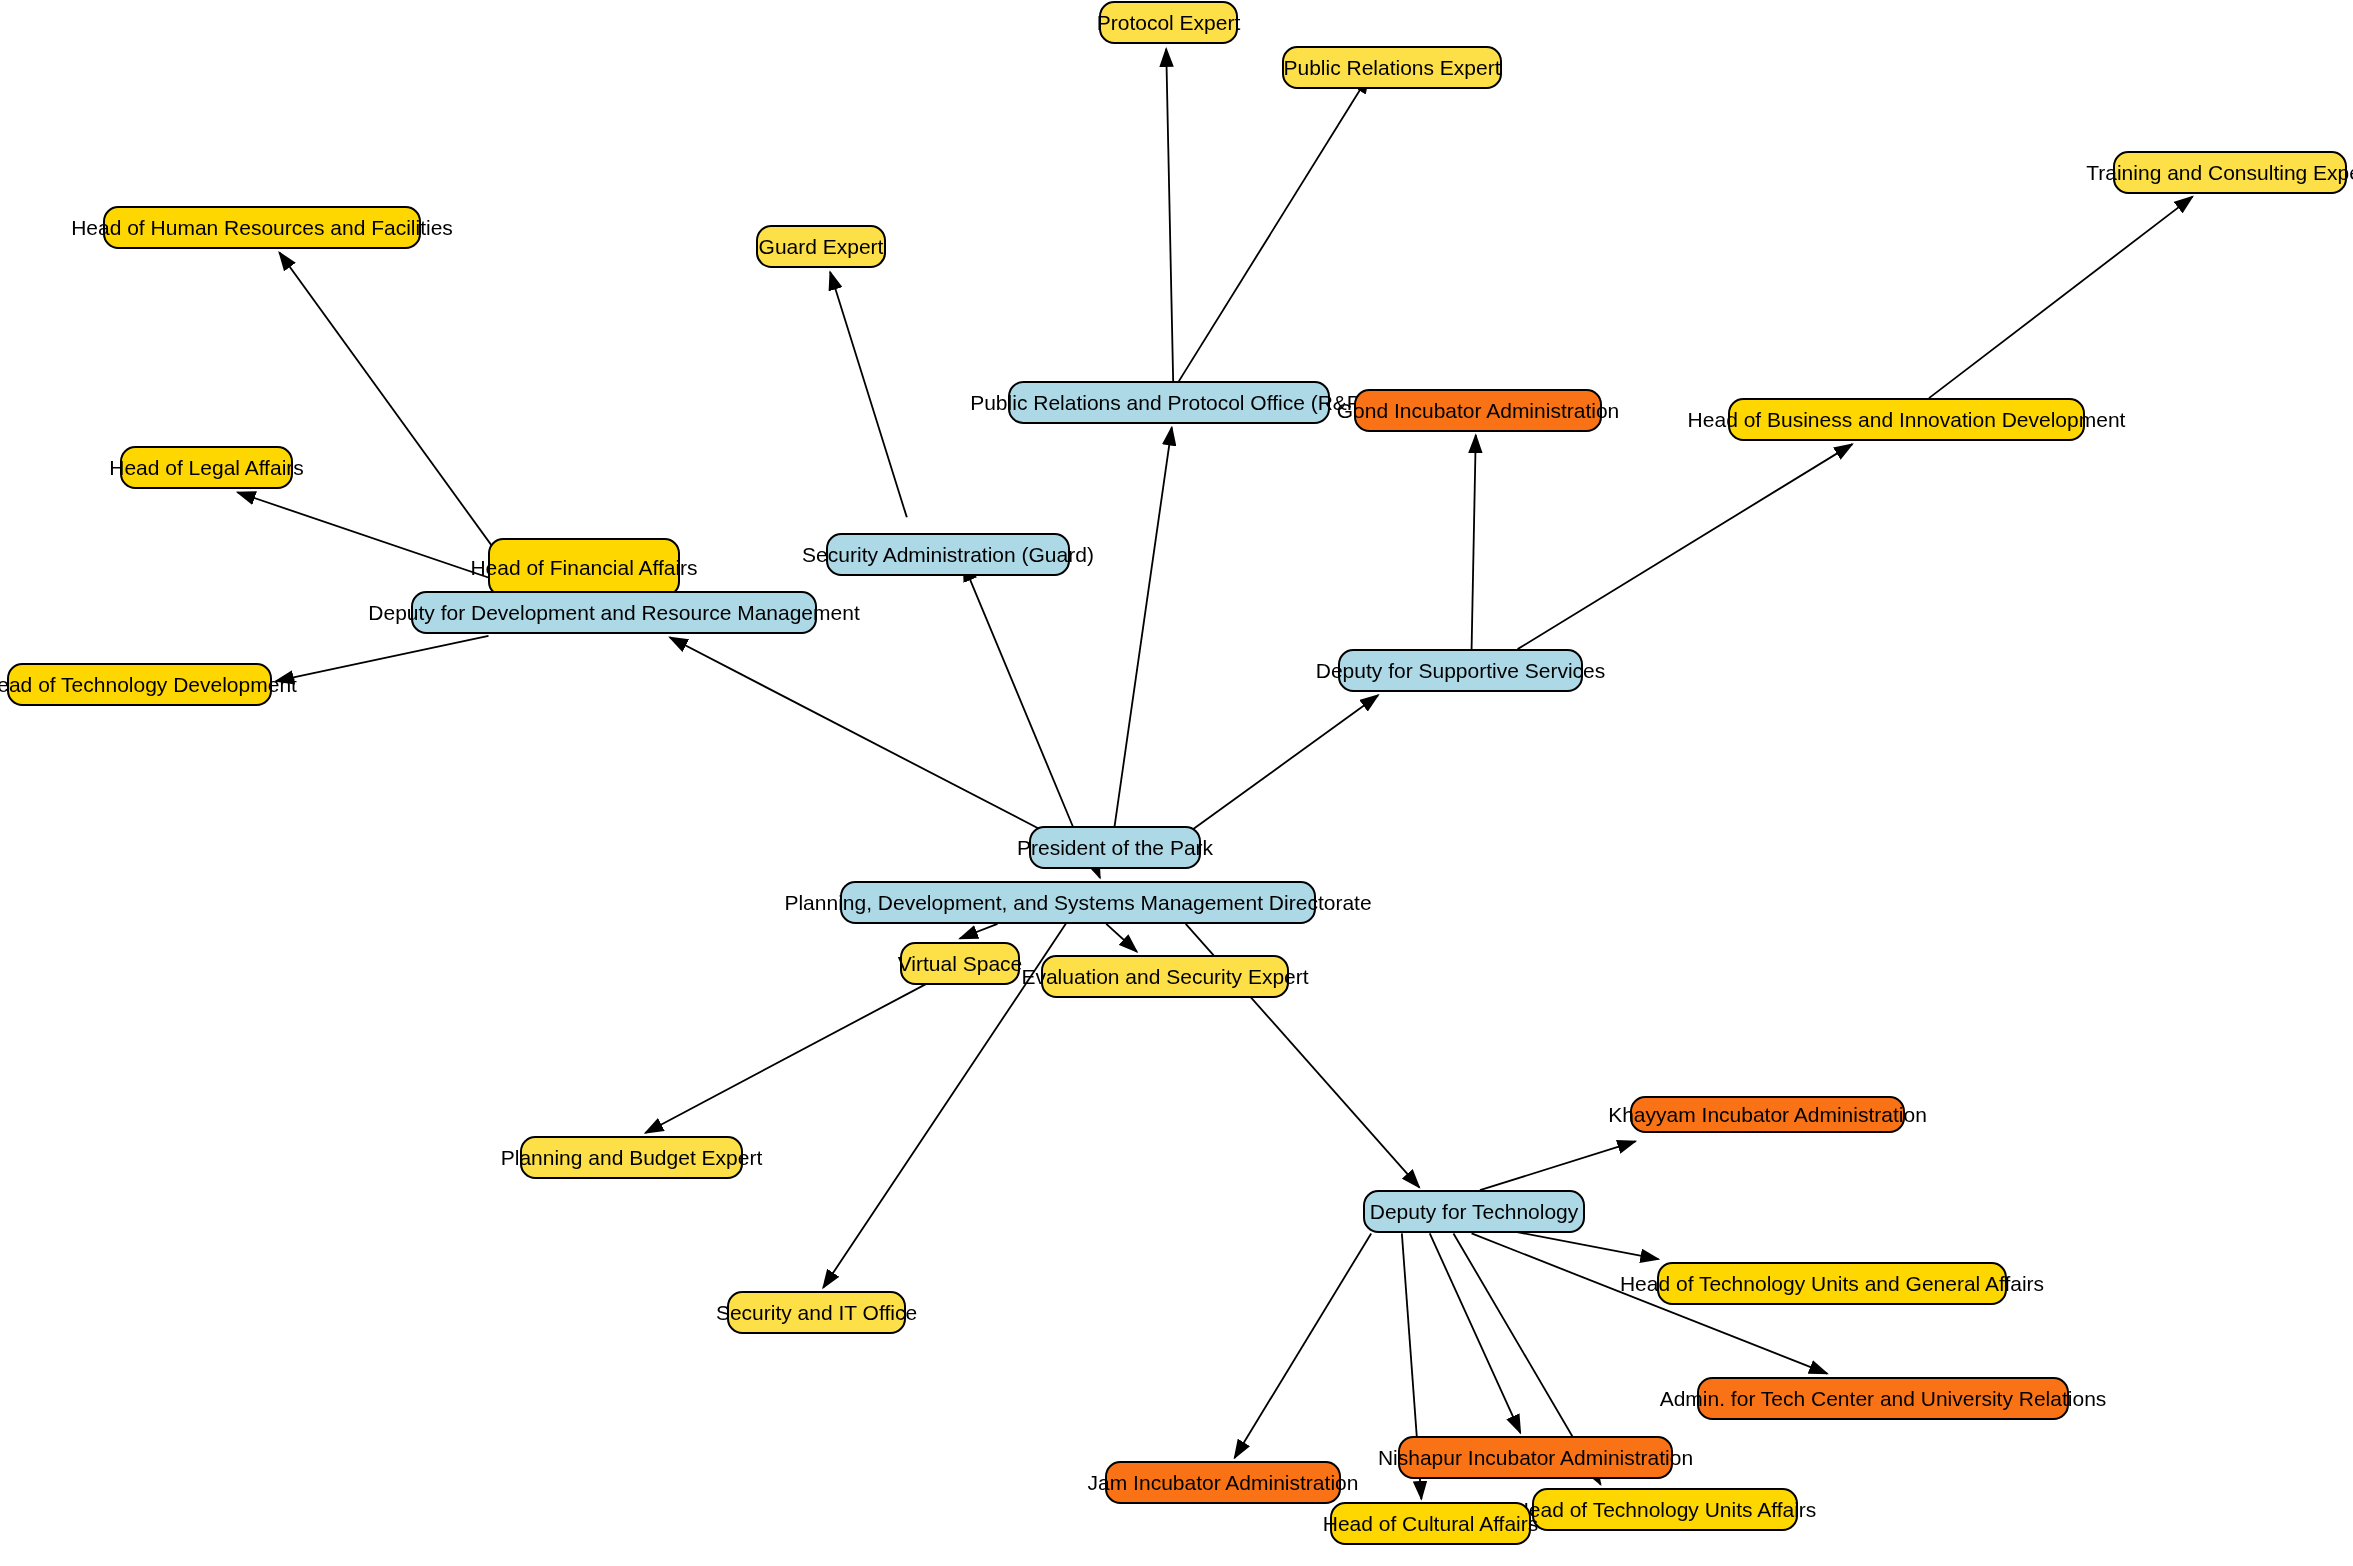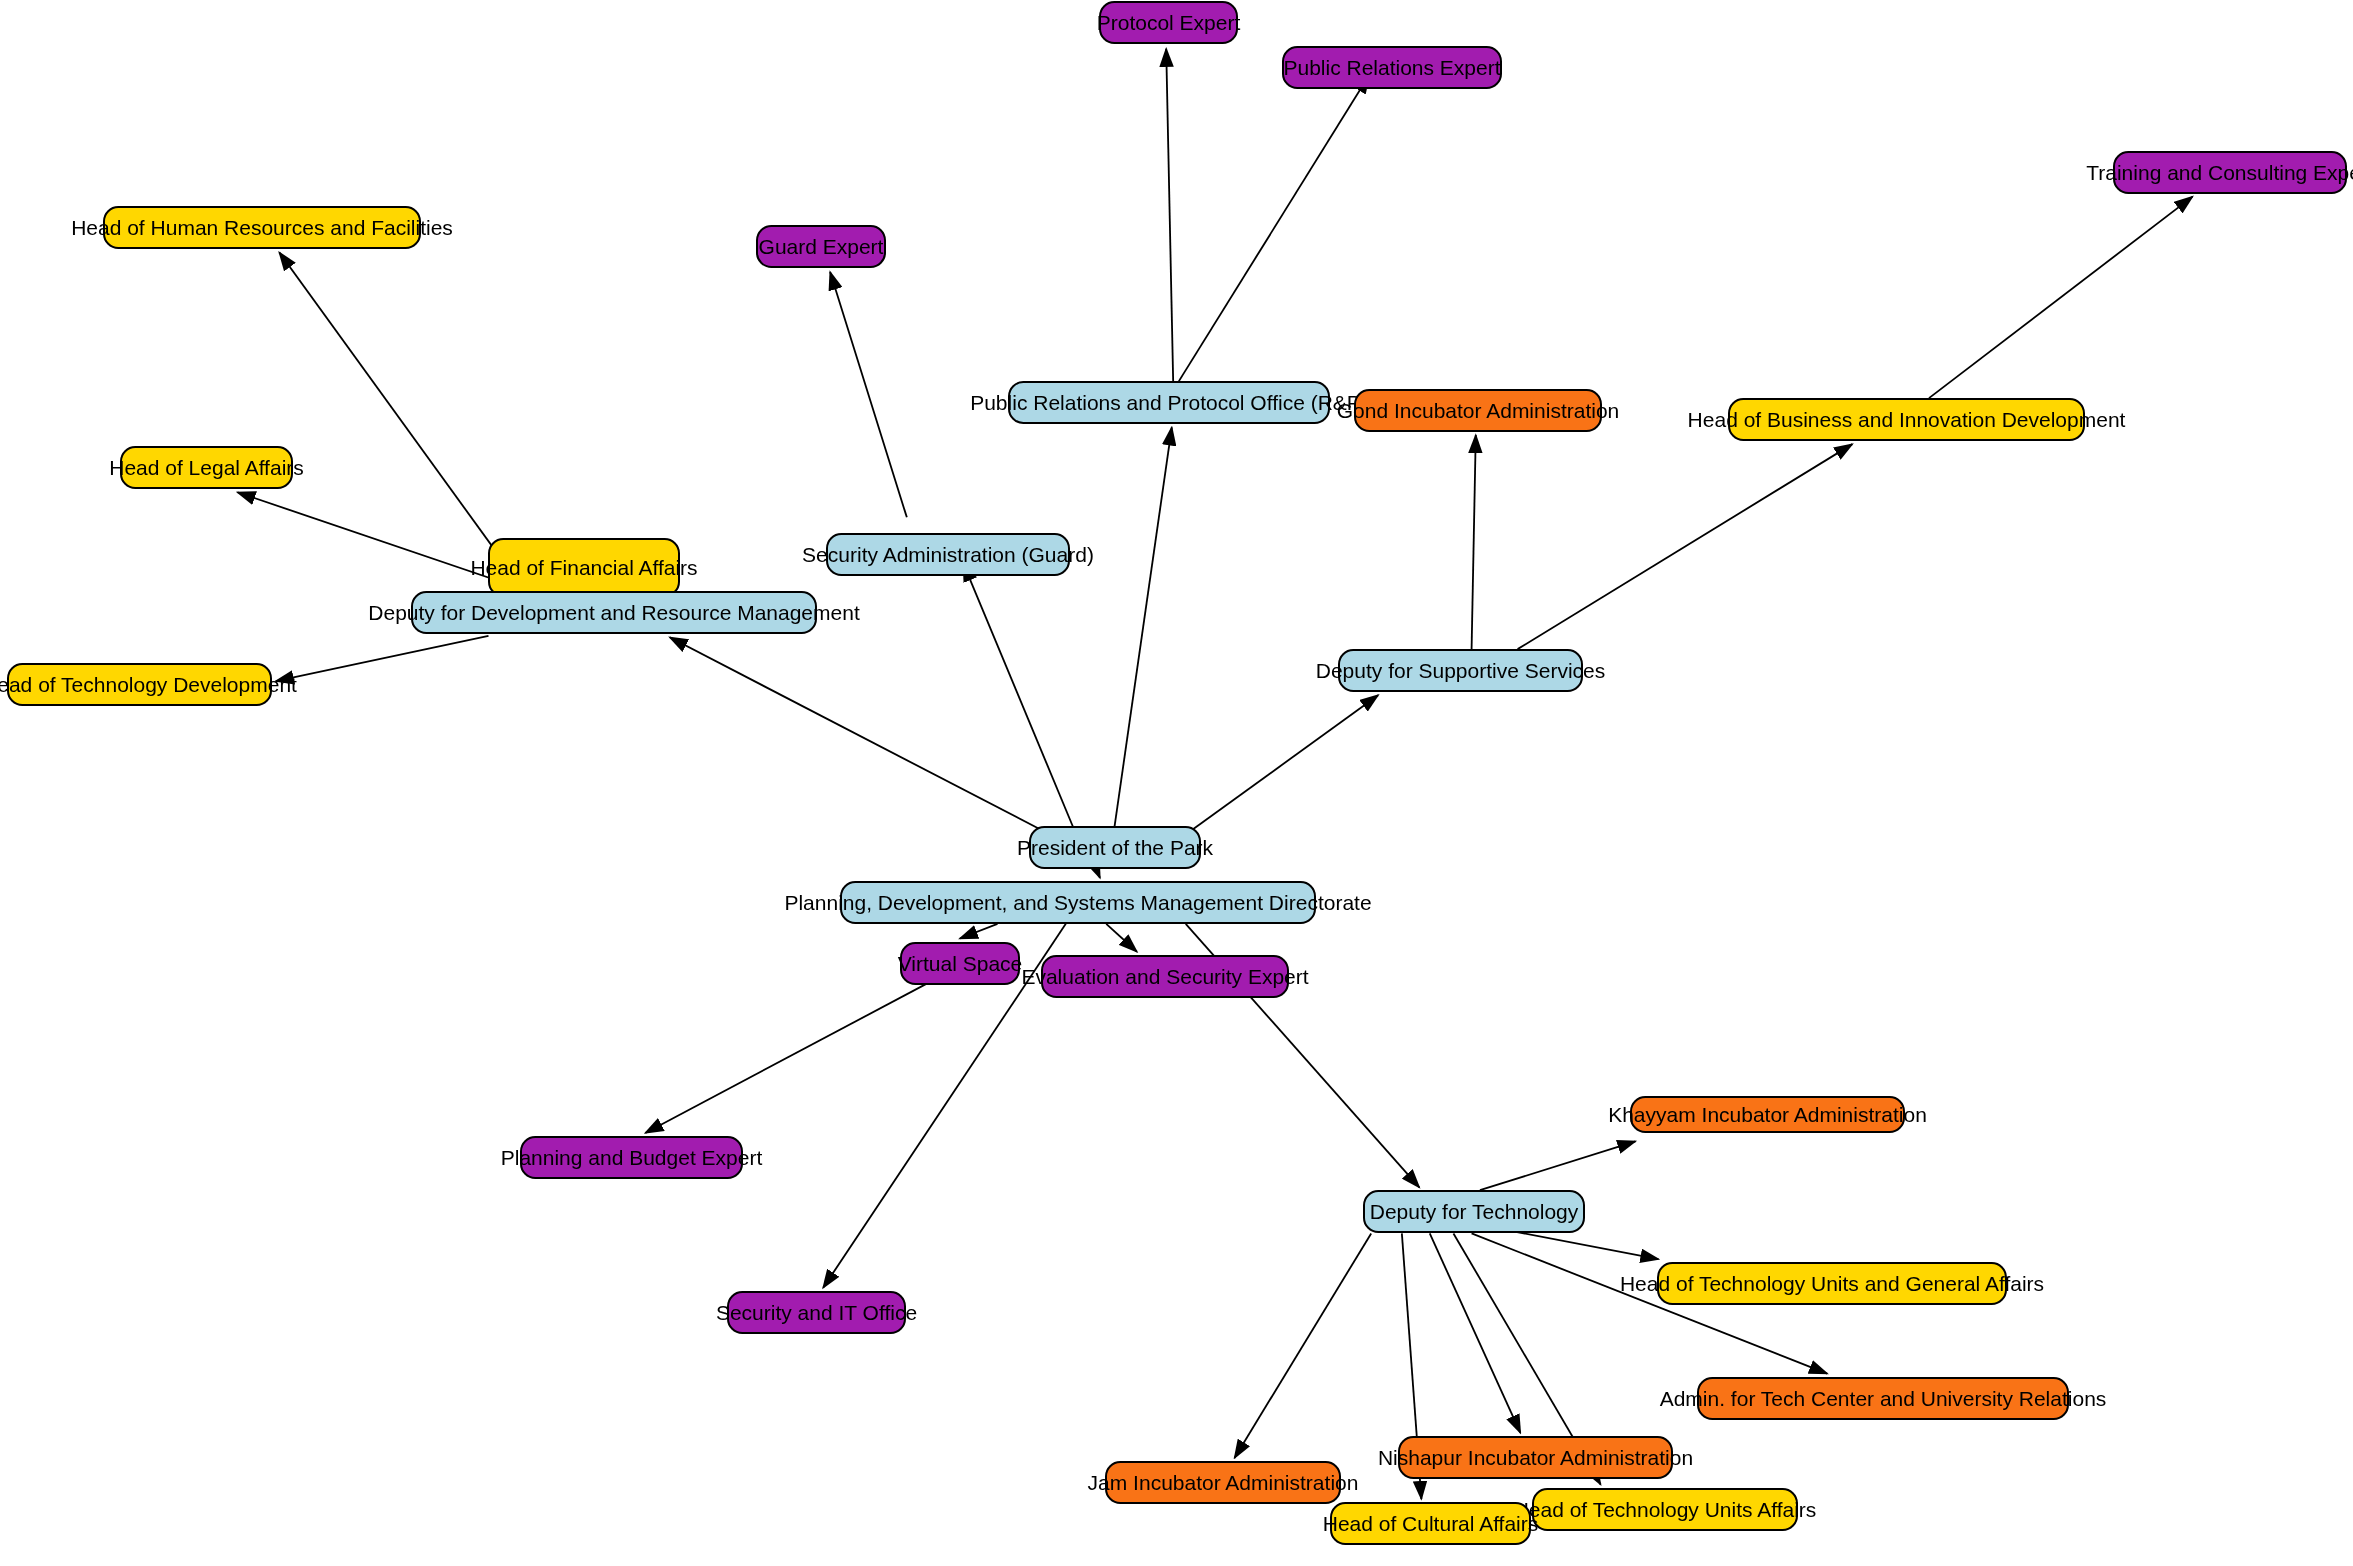--- a/index.html
+++ b/index.html
@@ -39,21 +39,21 @@
     background: #ffffff;
     z-index: 5;
   }
   .node-label {
     display: block;
     white-space: nowrap;
   }
   .fill-blue  { background: #ADD8E6; }
   .fill-yellow{ background: #FFD700; }
   .fill-orange{ background: #f97316; }
-  .fill-white { background: #a21caf; justify-content: center; }
+  .fill-white { background: #fde047; justify-content: center; }
 </style>
 </head>
 <body>
 
 <div id="canvas">
   <svg id="edge-layer" viewBox="0 0 3375 2246">
     <defs>
       <marker id="arrowhead" markerWidth="11" markerHeight="8" refX="10" refY="4" orient="auto" markerUnits="strokeWidth">
         <path d="M0,0 L11,4 L0,8 z" fill="#000000"></path>
       </marker>

